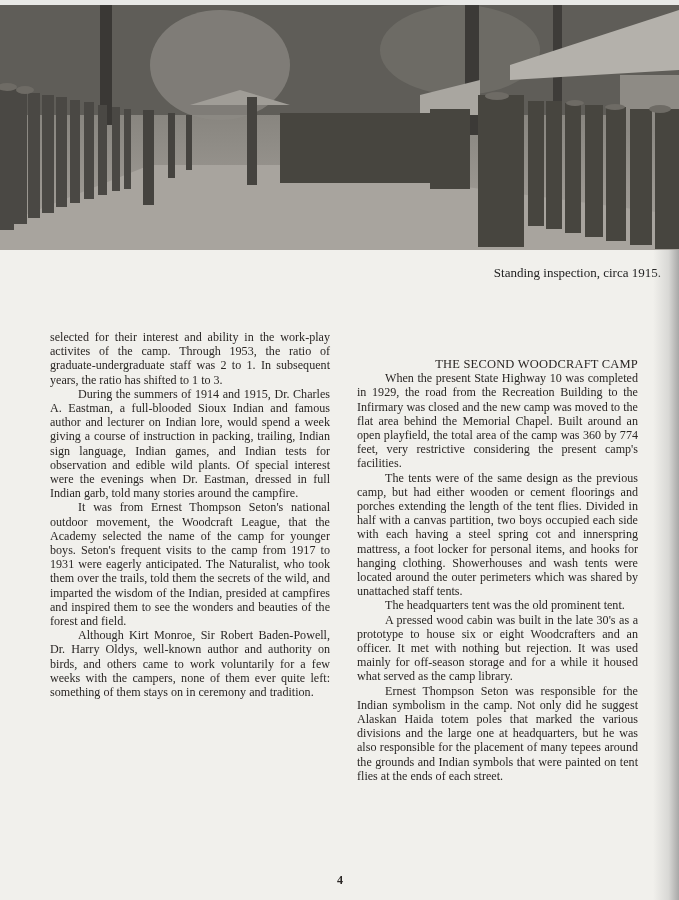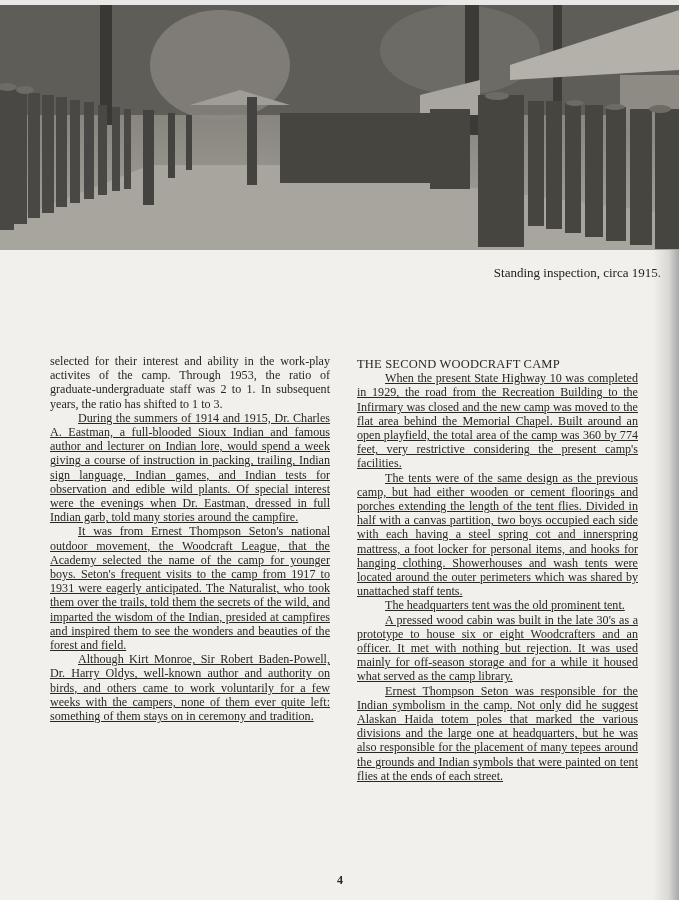--- a/index.html
+++ b/index.html
@@ -21,26 +21,26 @@
   }
   .photo svg { display:block; }
   .caption {
     position: absolute; right: 18px; top: 265px;
     font-size: 13px; color: #222;
   }
   .col {
     position: absolute; font-size: 12.1px; line-height: 14.2px;
     text-align: justify; hyphens: manual;
   }
-  .col-left { left: 50px; top: 330px; width: 280px; margin-top: 24px; }
+  .col-left { left: 50px; top: 330px; width: 280px; }
   .col-right { left: 357px; top: 357px; width: 281px; }
   .col p { margin: 0; text-indent: 0; }
-  .col p.ind { text-indent: 28px; text-decoration: underline; }
+  .col p.ind { text-indent: 28px; }
   .heading {
-    text-align: left; font-size: 12.5px; letter-spacing: 0.2px;
+    text-align: right; font-size: 12.5px; letter-spacing: 0.2px;
     margin: 0 0 36px 0; text-indent: 0;
   }
   .page-num { position:absolute; left: 337px; top: 873px; font-size: 12px; font-weight: bold; }
 </style>
 </head>
 <body>
 
 <div class="top-strip"></div>
 
 <div class="photo">

